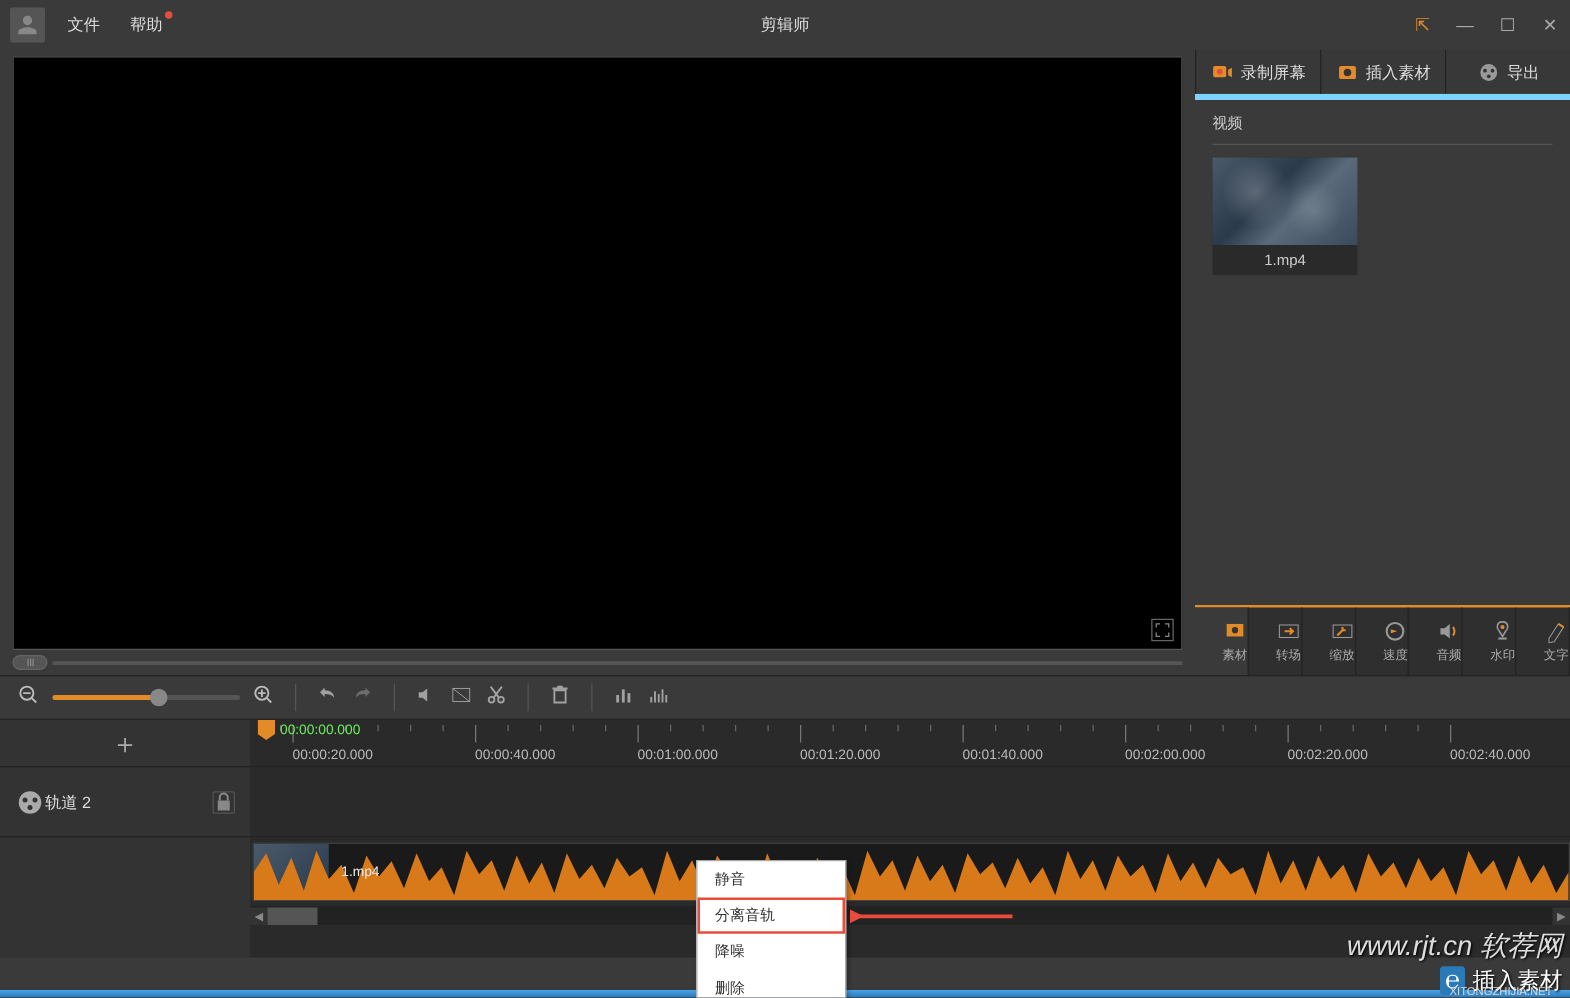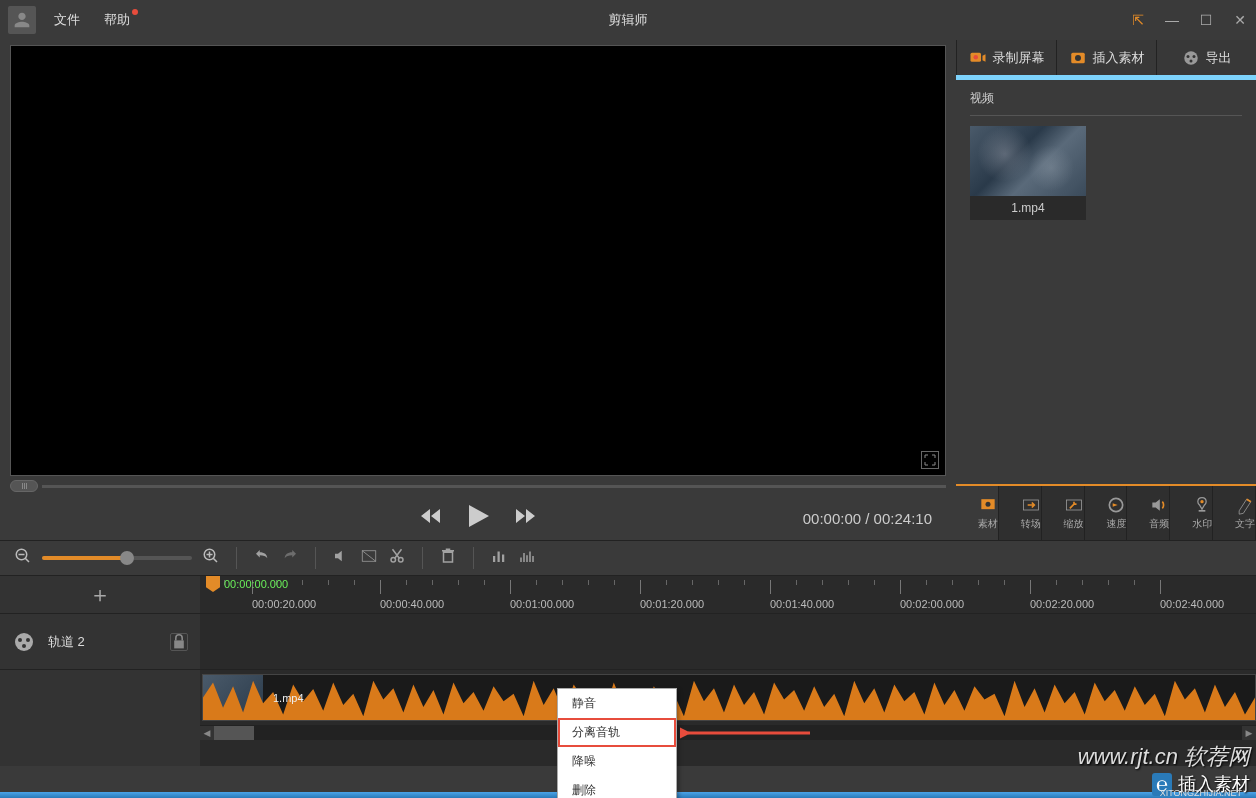--- a/index.html
+++ b/index.html
@@ -61,21 +61,21 @@
 .zoom-fill { position: absolute; left: 0; height: 100%; background: #e38b28; border-radius: 2px; width: 55%; }
 .zoom-thumb { position: absolute; width: 14px; height: 14px; background: #888; border-radius: 50%; top: -5px; left: 52%; }
 .tb-sep { width: 1px; height: 22px; background: #555; margin: 0 6px; }
 .tb-btn { cursor: pointer; opacity: 0.8; }
 .tb-btn svg { width: 18px; height: 18px; fill: #bbb; }
 
 
 .timeline { display: flex; height: 190px; background: #2a2a2a; }
 .track-headers { width: 200px; background: #333; }
 .add-track { height: 38px; display: flex; align-items: center; justify-content: center; color: #aaa; font-size: 22px; cursor: pointer; border-bottom: 1px solid #222; }
-.track-header { height: 56px; display: flex; align-items: center; padding: 0 12px; gap: 12px; border-bottom: 1px solid #222; color: #ddd; font-size: 13px; }
+.track-header { height: 56px; display: flex; align-items: center; padding: 0 12px; border-bottom: 1px solid #222; color: #ddd; font-size: 13px; }
 .track-header svg { width: 24px; height: 24px; fill: #aaa; }
 .lock-icon { margin-left: auto; width: 18px; height: 18px; border: 1px solid #555; border-radius: 2px; display: flex; align-items: center; justify-content: center; }
 
 .track-area { flex: 1; position: relative; overflow: hidden; }
 .ruler { height: 38px; position: relative; border-bottom: 1px solid #222; }
 .playhead { position: absolute; left: 6px; top: 0; z-index: 5; }
 .playhead-flag { width: 14px; height: 16px; background: #e38b28; clip-path: polygon(0 0, 100% 0, 100% 70%, 50% 100%, 0 70%); }
 .playhead-time { position: absolute; left: 18px; top: 2px; color: #6aef5a; font-size: 11px; white-space: nowrap; }
 .ruler-marks { position: absolute; top: 0; left: 0; right: 0; height: 100%; }
 .tick-major { position: absolute; top: 22px; color: #bbb; font-size: 11px; }
@@ -140,36 +140,20 @@
           </svg>
       </div>
     </div>
     <div class="seekbar">
       <div class="seek-handle">
           <span></span>
           <span></span>
           <span></span>
         </div>
       <div class="seek-track"></div>
-    </div>
-    <div class="playback">
-      <div class="play-controls">
-        <span class="play-btn"><svg width="22" height="18" viewBox="0 0 22 18">
-              <path d="M11 9L20 2v14zM1 9L10 2v14z"></path>
-            </svg></span>
-        <span class="play-btn"><svg width="24" height="26" viewBox="0 0 24 26">
-              <path d="M3 2l20 11L3 24z"></path>
-            </svg></span>
-        <span class="play-btn"><svg width="22" height="18" viewBox="0 0 22 18">
-              <path d="M2 2l9 7-9 7zM12 2l9 7-9 7z"></path>
-            </svg></span>
-      </div>
-      <div class="timecode">
-        <span>00:00:00</span> / <span>00:24:10</span>
-      </div>
     </div>
   </div>
 
   <div class="right-panel">
     <div class="top-actions">
       <div class="top-action">
         <svg viewBox="0 0 24 24">
             <rect x="2" y="5" width="14" height="12" rx="2" class="icon-orange"></rect>
             <circle cx="9" cy="11" r="3" fill="#e74c3c"></circle>
             <path d="M18 9l4-2v10l-4-2z" class="icon-orange"></path>
@@ -328,21 +312,21 @@
         </span>
     </div>
   </div>
   <div class="track-area">
     <div class="ruler">
       <div class="playhead">
         <div class="playhead-flag"></div>
         <div class="playhead-time">00:00:00.000</div>
       </div>
       <div class="ruler-marks" id="ruler-marks">
-          <div class="tick-major" style="left: 52px;">00:00:20.000</div>
+          <div class="tick-major" style="left: 34px;">00:00:20.000</div>
           <div class="tick-minor" style="left: 24px;"></div>
           <div class="tick-major" style="left: 180px;">00:00:40.000</div>
           <div class="tick-minor" style="left: 76px;"></div>
           <div class="tick-minor" style="left: 102px;"></div>
           <div class="tick-minor" style="left: 128px;"></div>
           <div class="tick-minor" style="left: 154px;"></div>
           <div class="tick-major" style="left: 310px;">00:01:00.000</div>
           <div class="tick-minor" style="left: 206px;"></div>
           <div class="tick-minor" style="left: 232px;"></div>
           <div class="tick-minor" style="left: 258px;"></div>

